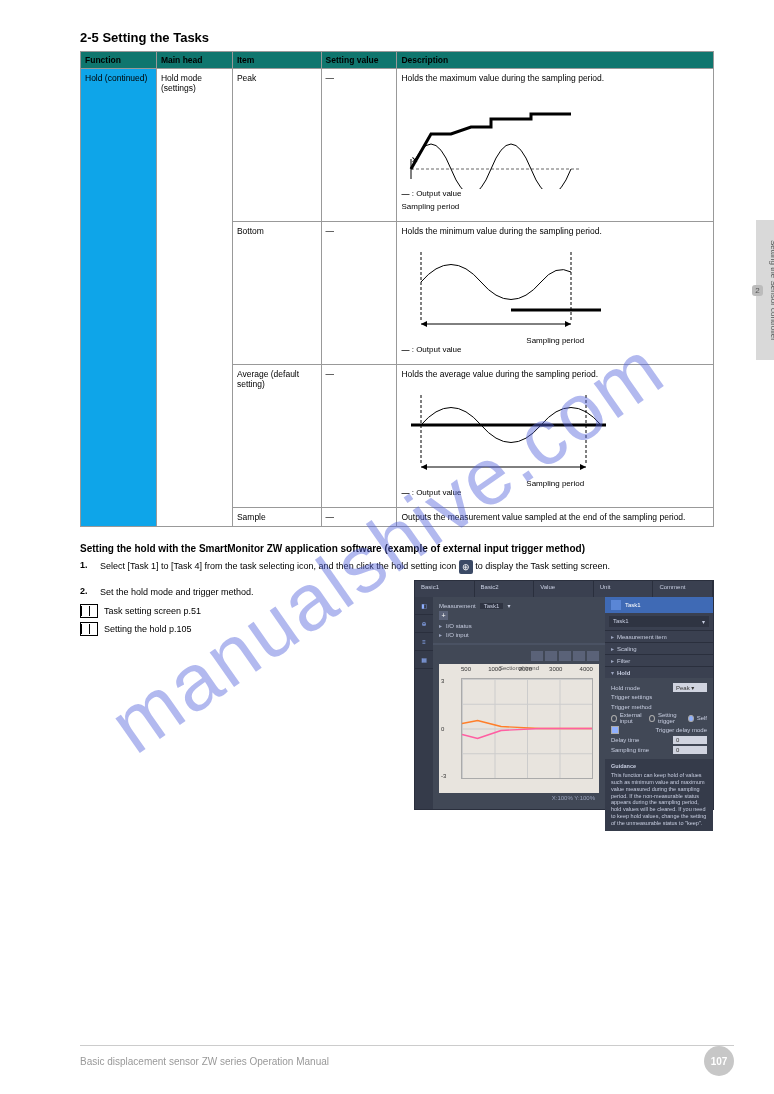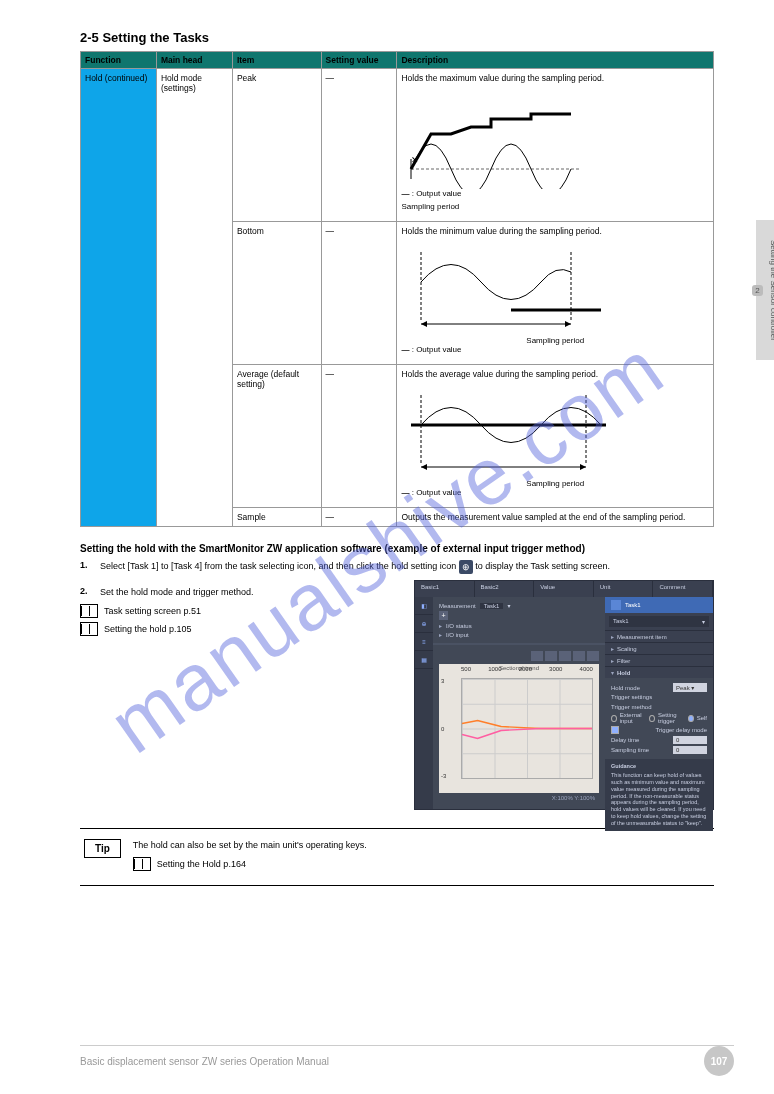--- a/index.html
+++ b/index.html
@@ -454,30 +454,20 @@
             <div class="sw-guide">
               <div style="font-weight:bold;margin-bottom:2px;">Guidance</div>
               <div>This function can keep hold of values such as minimum value and maximum value measured during the sampling period. If the non-measurable status appears during the sampling period, hold values will be cleared. If you need to keep hold values, change the setting of the unmeasurable status to "keep".</div>
             </div>
           </div>
         </div>
       </div>
     </div>
   </div>
 
-  <div class="tip-box">
-    <div class="tip-label">Tip</div>
-    <div>
-      <div class="body-text">The hold can also be set by the main unit's operating keys.</div>
-      <div class="ref-row" style="margin-top:6px;">
-        <span class="book-icon"></span>
-        <span class="body-text">Setting the Hold p.164</span>
-      </div>
-    </div>
-  </div>
 
 </div>
 
 <div class="footer-line"></div>
 <div class="footer">
   <div class="book-title">Basic displacement sensor ZW series  Operation Manual</div>
   <div class="pagenum-circle">107</div>
 </div>
 
 <div class="side-tab">

